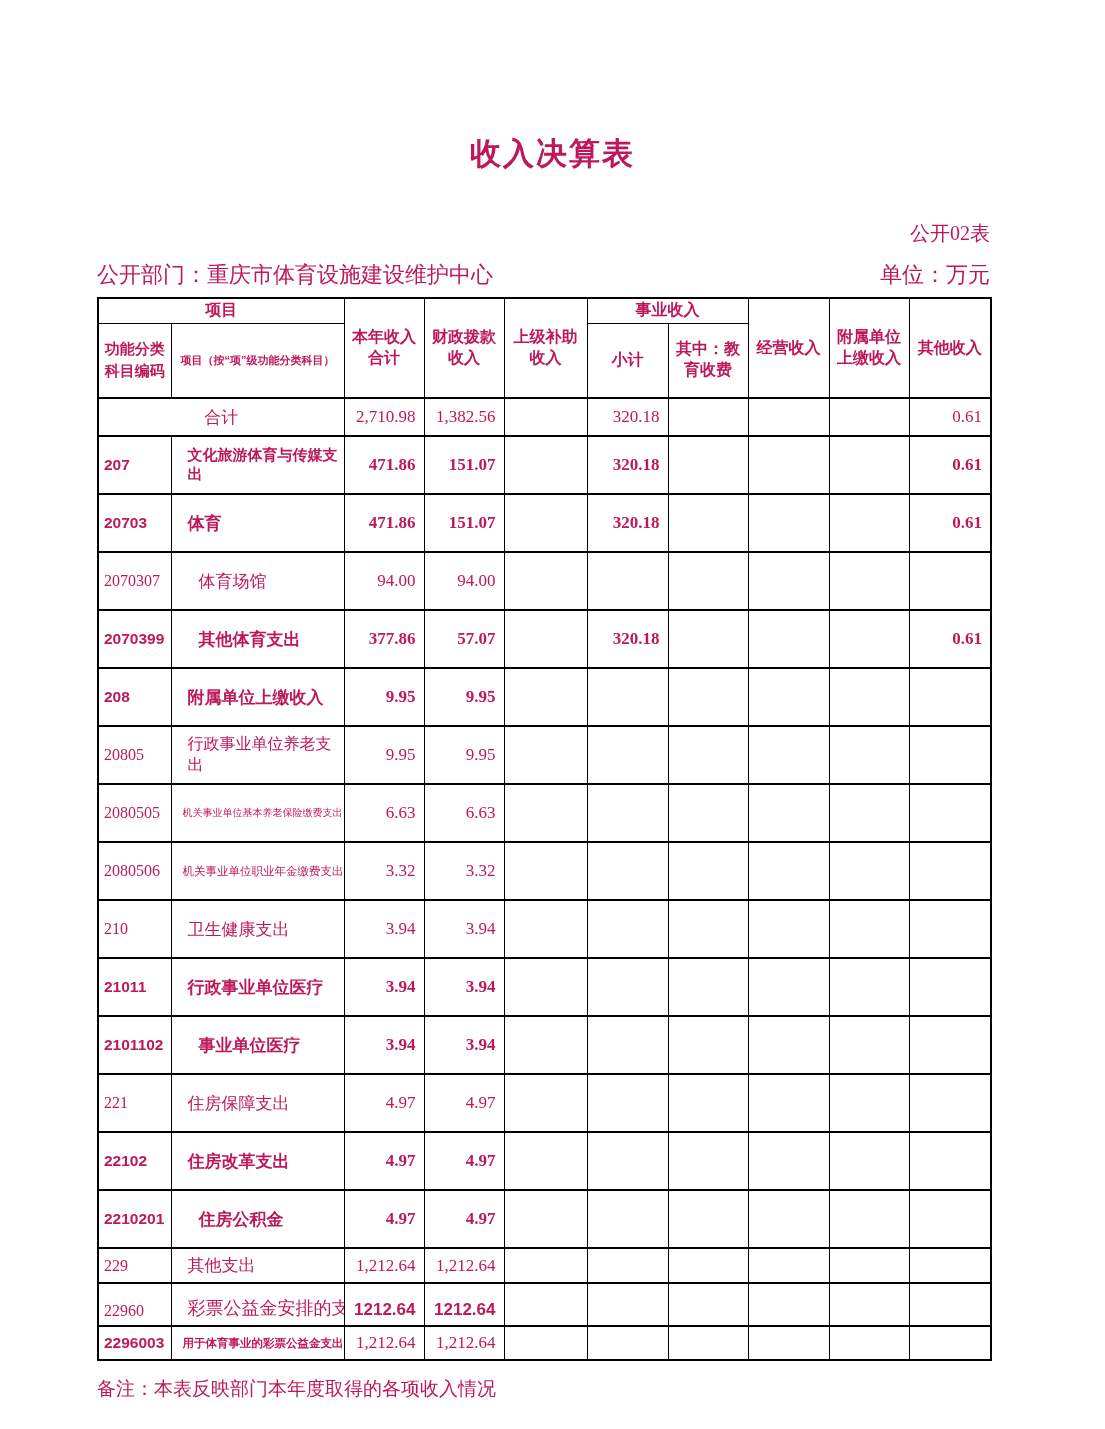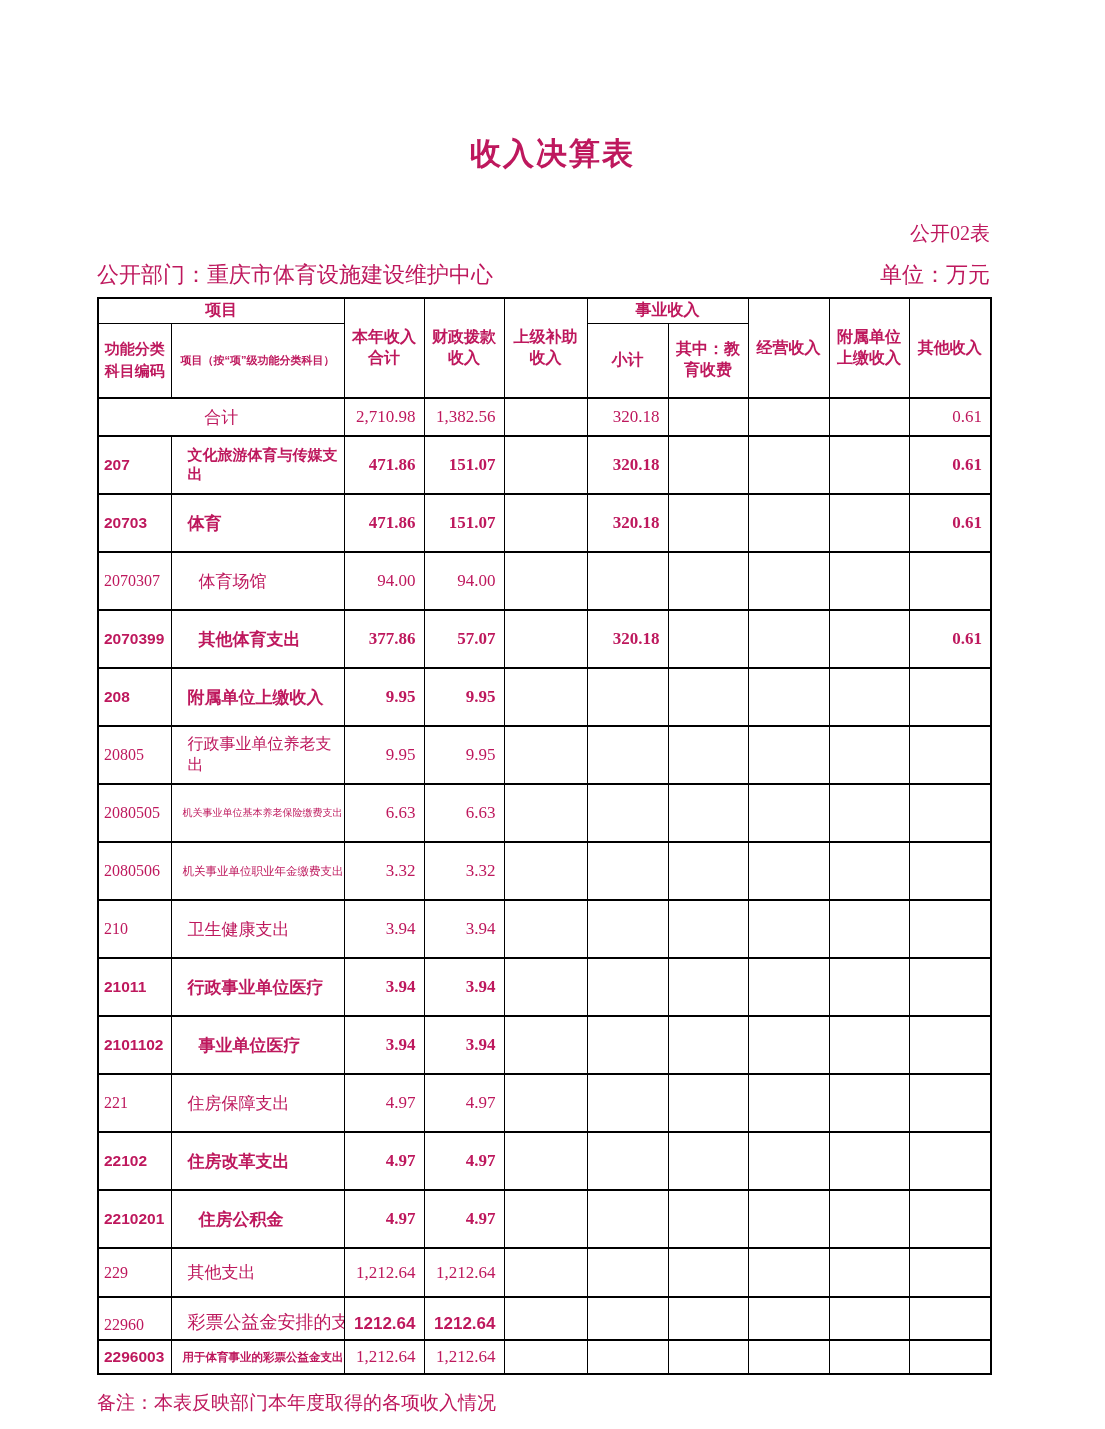--- a/index.html
+++ b/index.html
@@ -81,21 +81,21 @@
   .indent td.cell-name { padding-left: 27px; }
   .ind-sm td.cell-name { padding-left: 11px; }
   .sm td.cell-name { font-size: 10px; white-space: nowrap; }
   .sm2 td.cell-name { font-size: 11.5px; white-space: nowrap; }
   .smb td.cell-name { font-family: "Liberation Sans", "DejaVu Sans", sans-serif; font-weight: 700; font-size: 11.5px; white-space: nowrap; padding-left: 11px; }
   .boldcode td.cell-code { font-family: "Liberation Sans", "DejaVu Sans", sans-serif; font-weight: 700; font-size: 15.5px; }
   .bigname td.cell-name { font-size: 18px; white-space: nowrap; }
   .sansnum td.num { font-family: "Liberation Sans", "DejaVu Sans", sans-serif; font-weight: 700; font-size: 17px; }
   .vb td { vertical-align: bottom; padding-bottom: 5px; }
   .h38 { height: 38px; }
-  .h35 { height: 49px; }
+  .h35 { height: 35px; }
   .h43 { height: 43px; }
   .h34 { height: 34px; }
   .note {
     margin-top: 15px;
     font-size: 19px;
   }
 </style>
 </head>
 <body>
 

